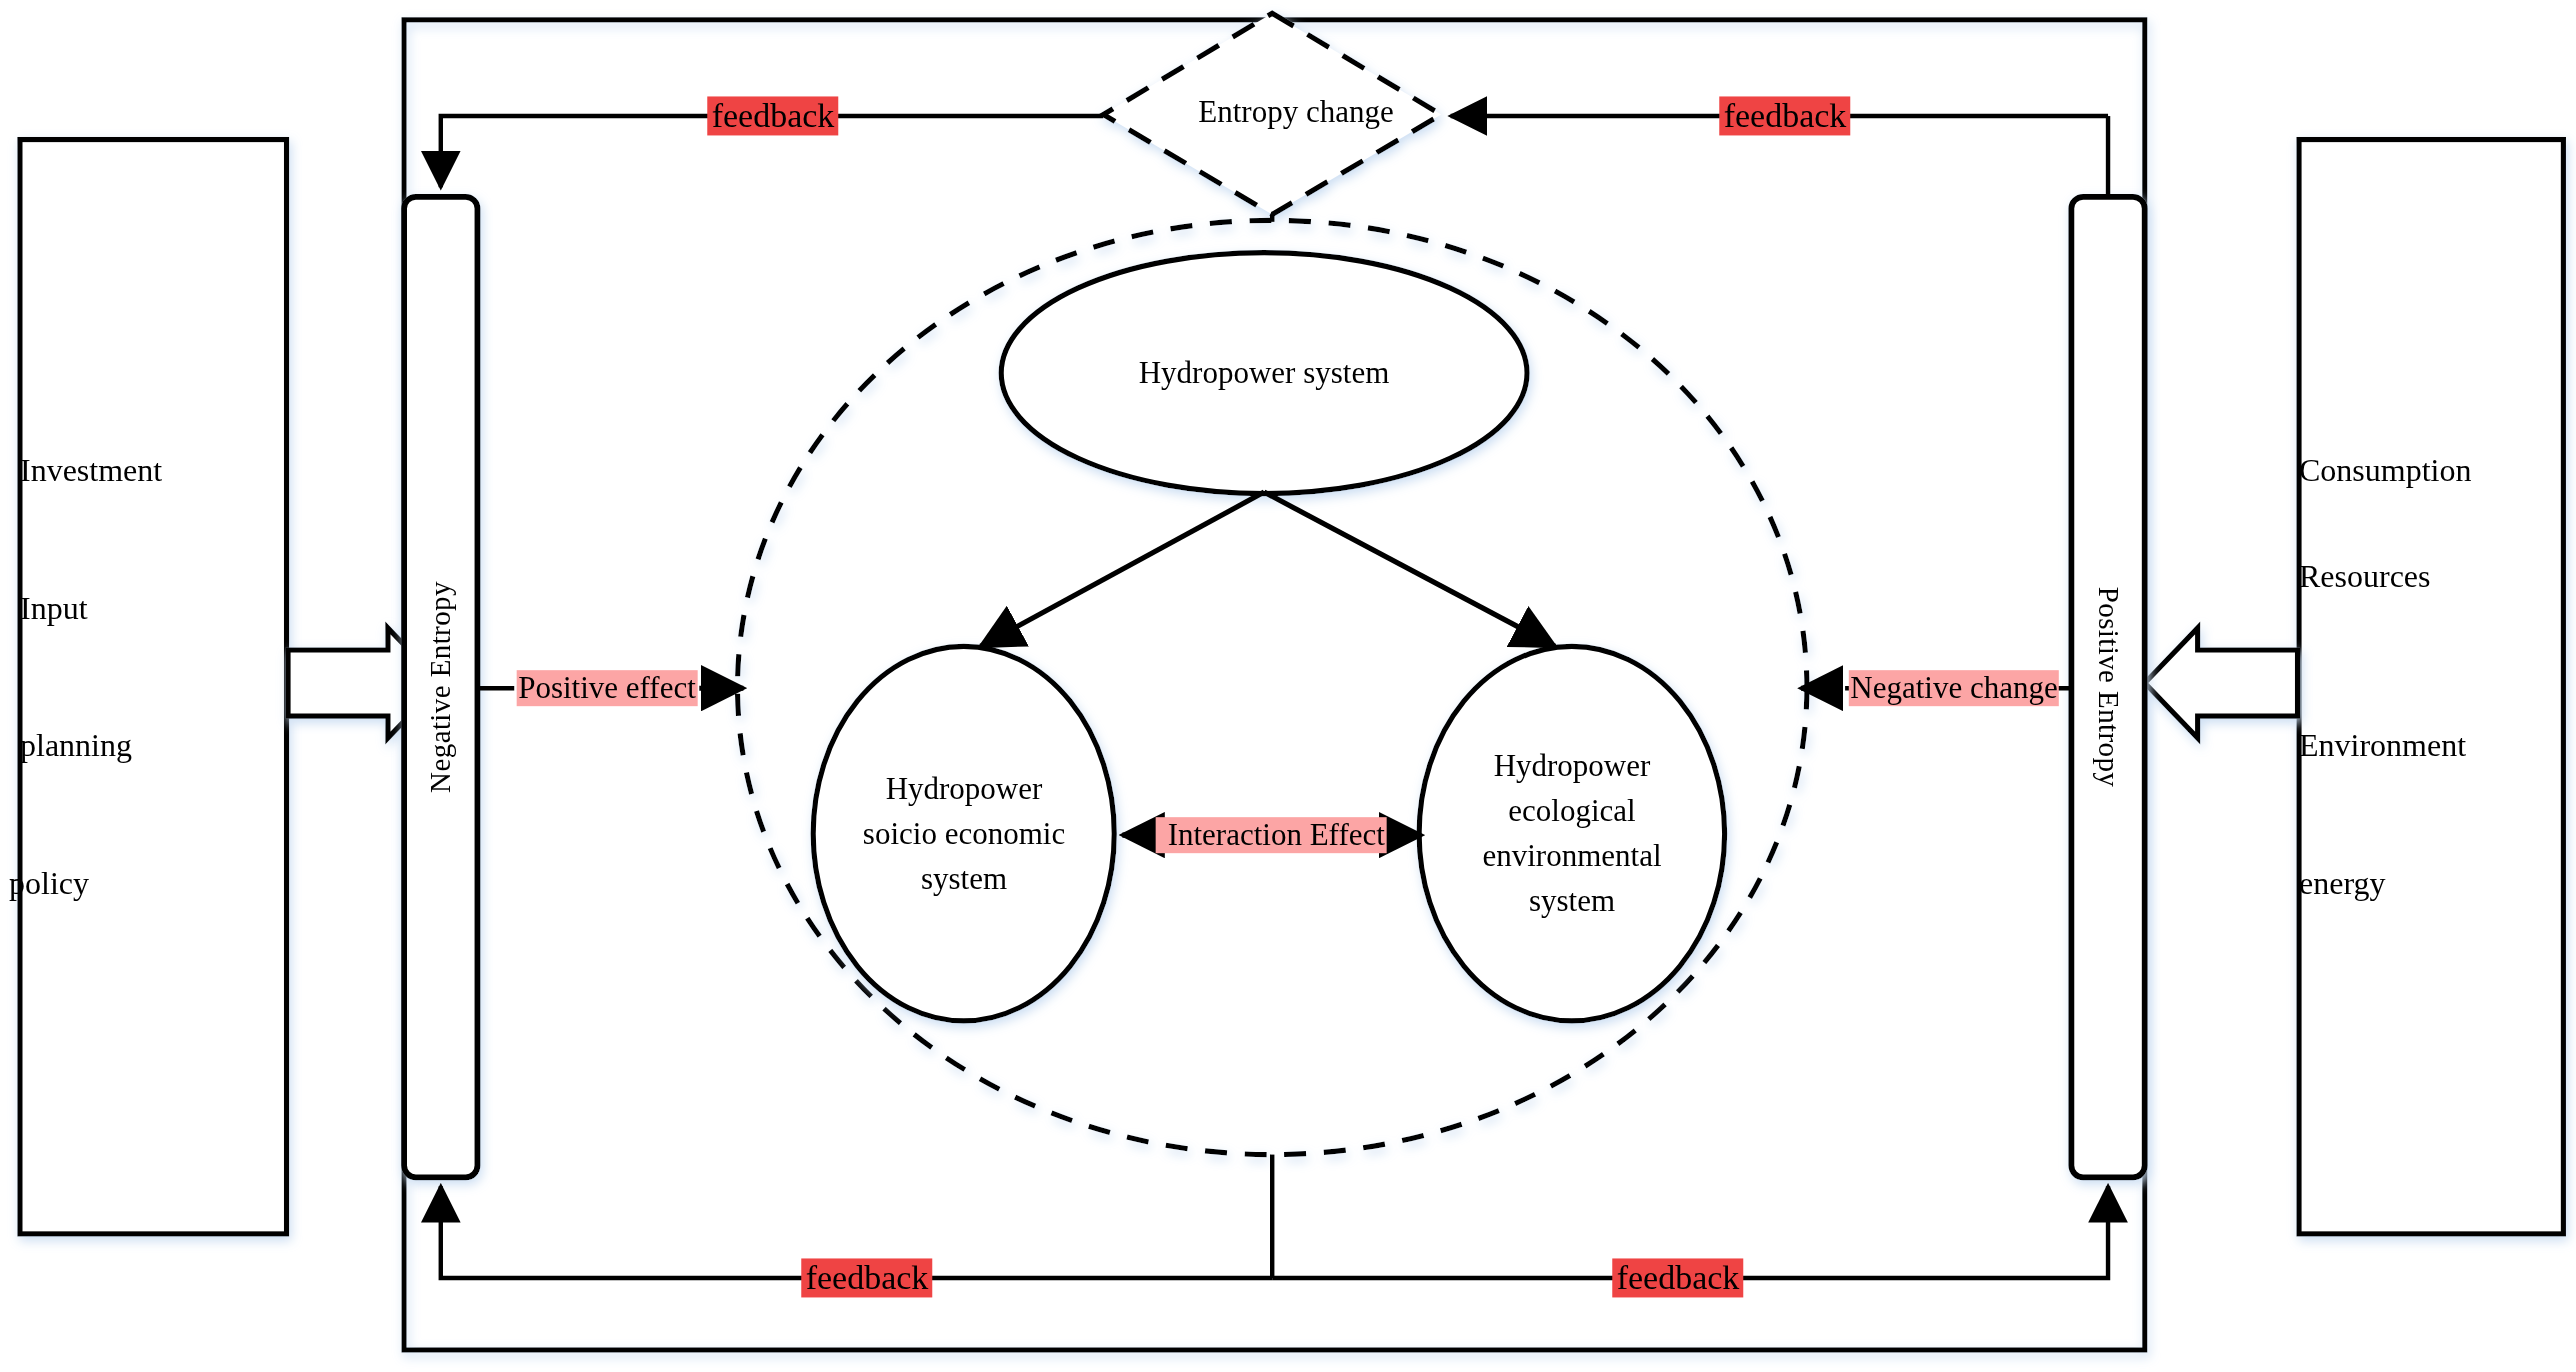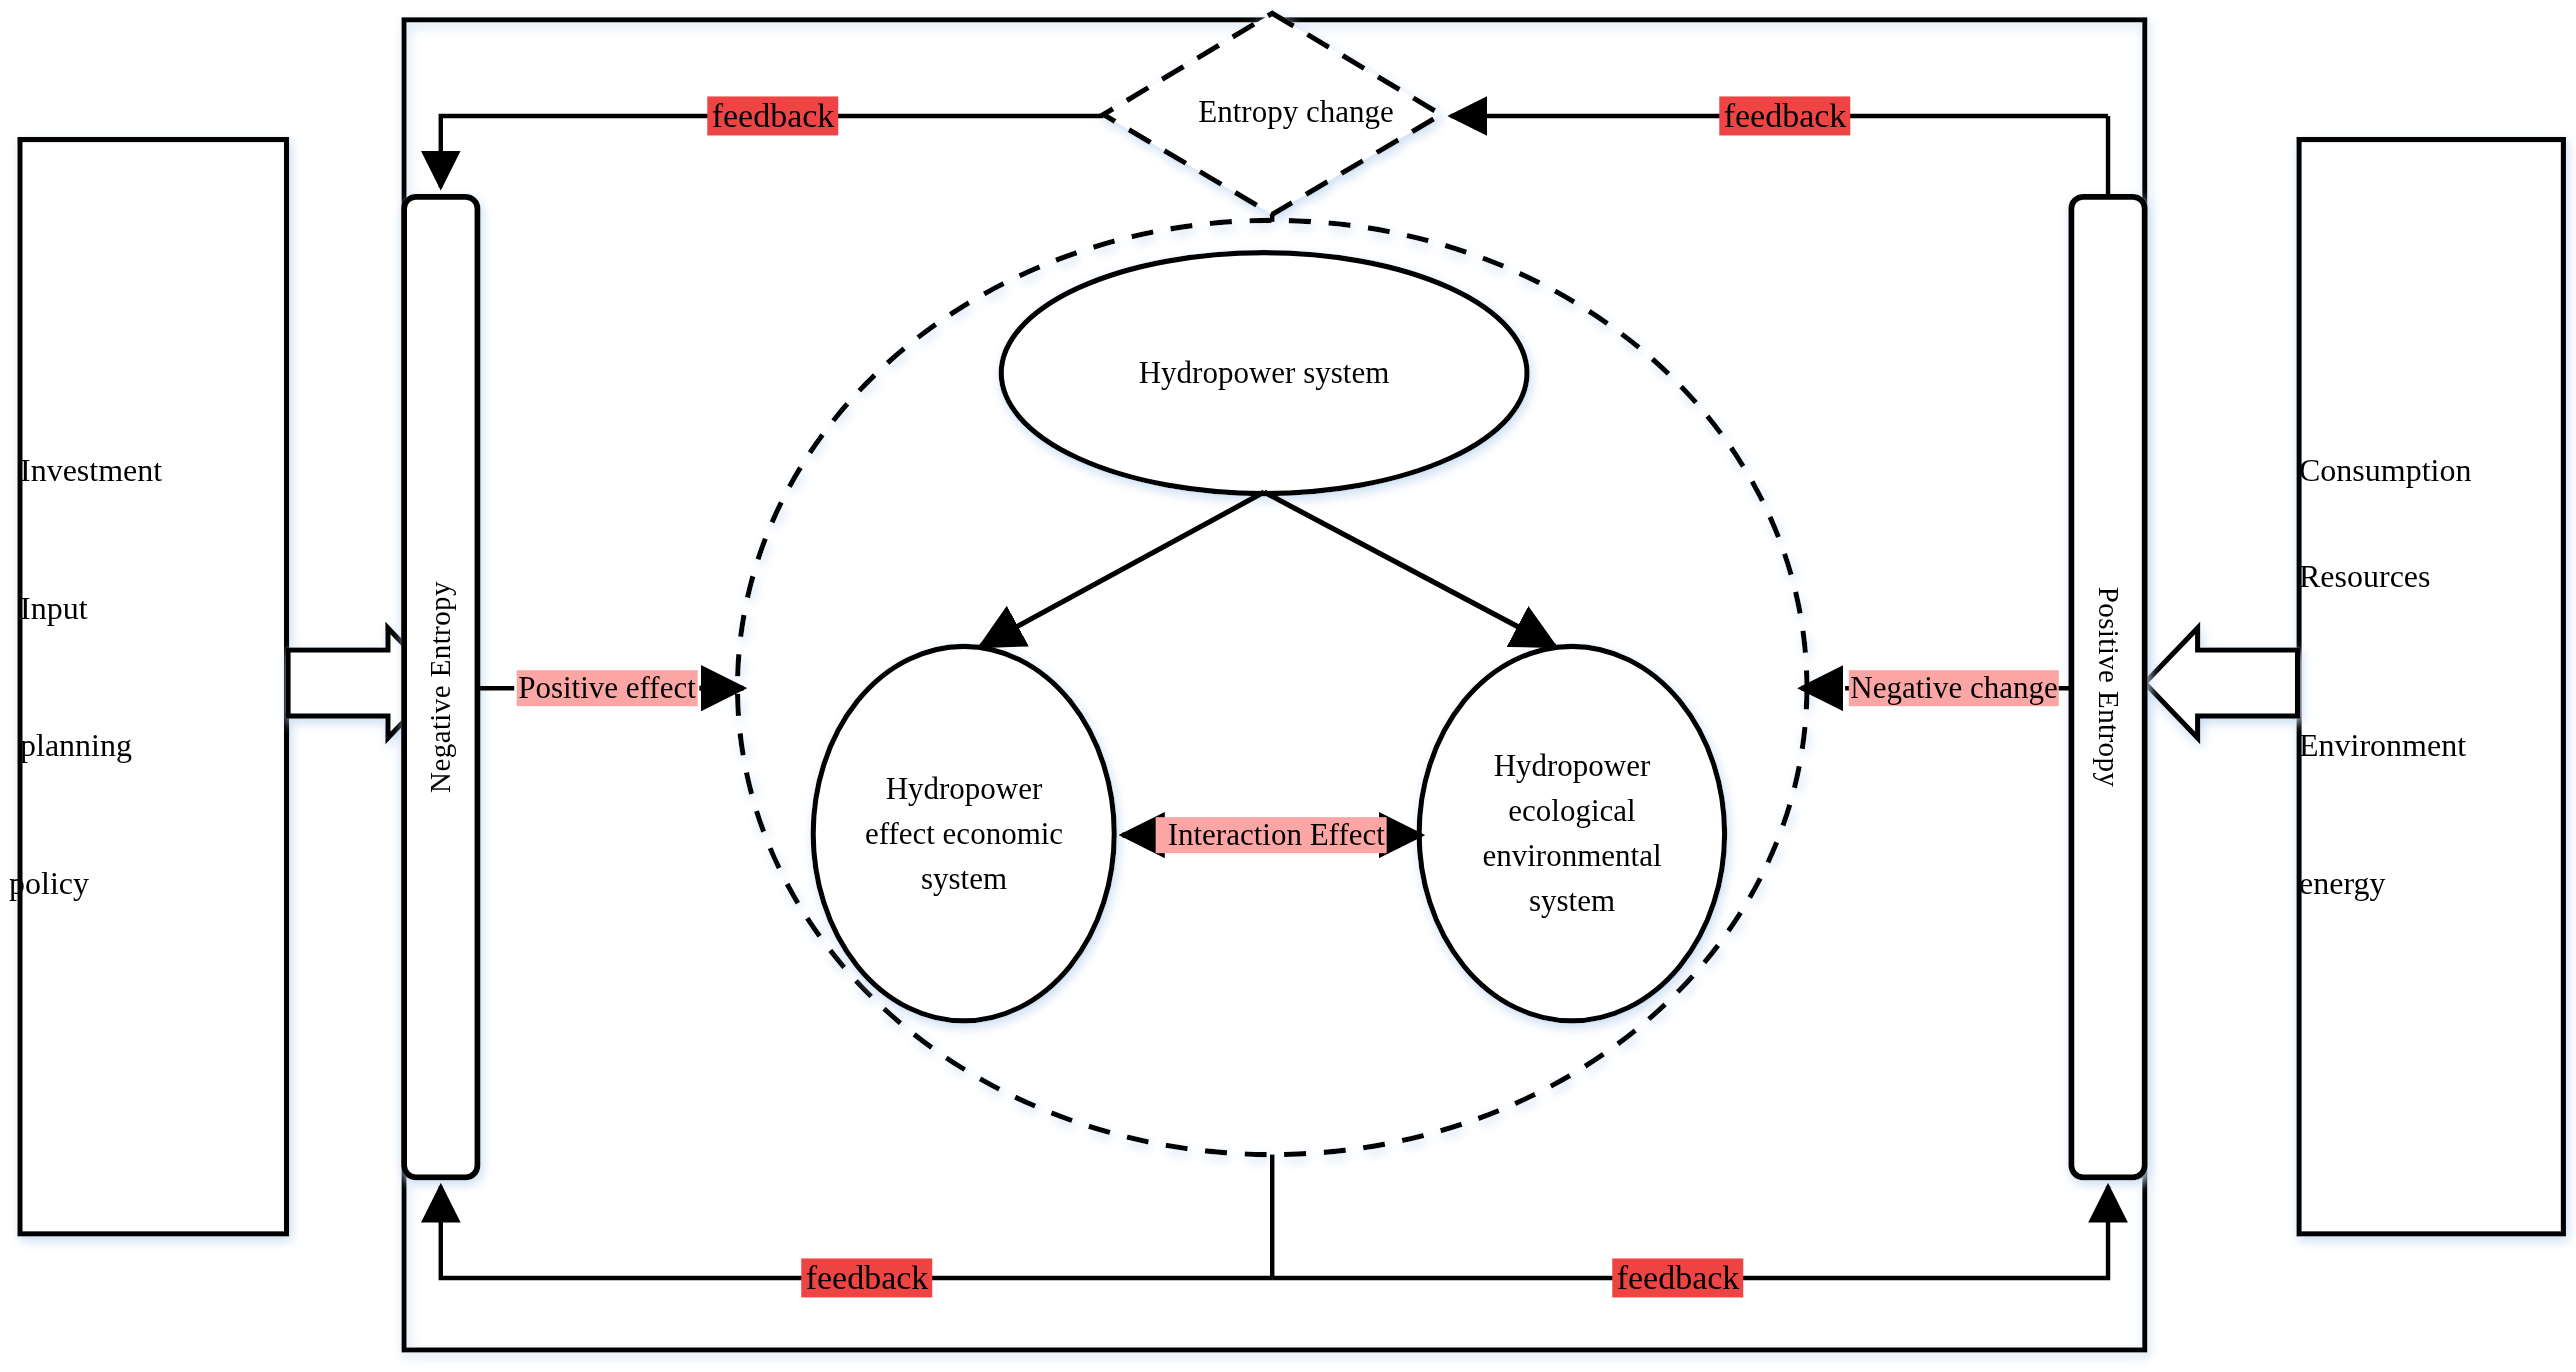--- a/index.html
+++ b/index.html
@@ -154,21 +154,21 @@
 
   <div class="txt edge-label" style="left:607px; top:688px; transform: translate(-50%,-50%);">Positive effect</div>
   <div class="txt edge-label" style="left:1954px; top:688px; transform: translate(-50%,-50%);">Negative change</div>
 
   <div class="txt edge-label" style="left:1271px; top:835px; transform: translate(-50%,-50%); padding-left: 12px;">Interaction Effect</div>
 
   <div class="txt node-label" style="left:1264px; top:373px; transform: translate(-50%,-50%);">Hydropower system</div>
 
   <div class="txt node-label" style="left:964px; top:834px; transform: translate(-50%,-50%);">
     <div>Hydropower</div>
-    <div>effect economic</div>
+    <div>soicio economic</div>
     <div>system</div>
   </div>
 
   <div class="txt node-label" style="left:1572px; top:834px; transform: translate(-50%,-50%);">
     <div>Hydropower</div>
     <div>ecological</div>
     <div>environmental</div>
     <div>system</div>
   </div>
 

